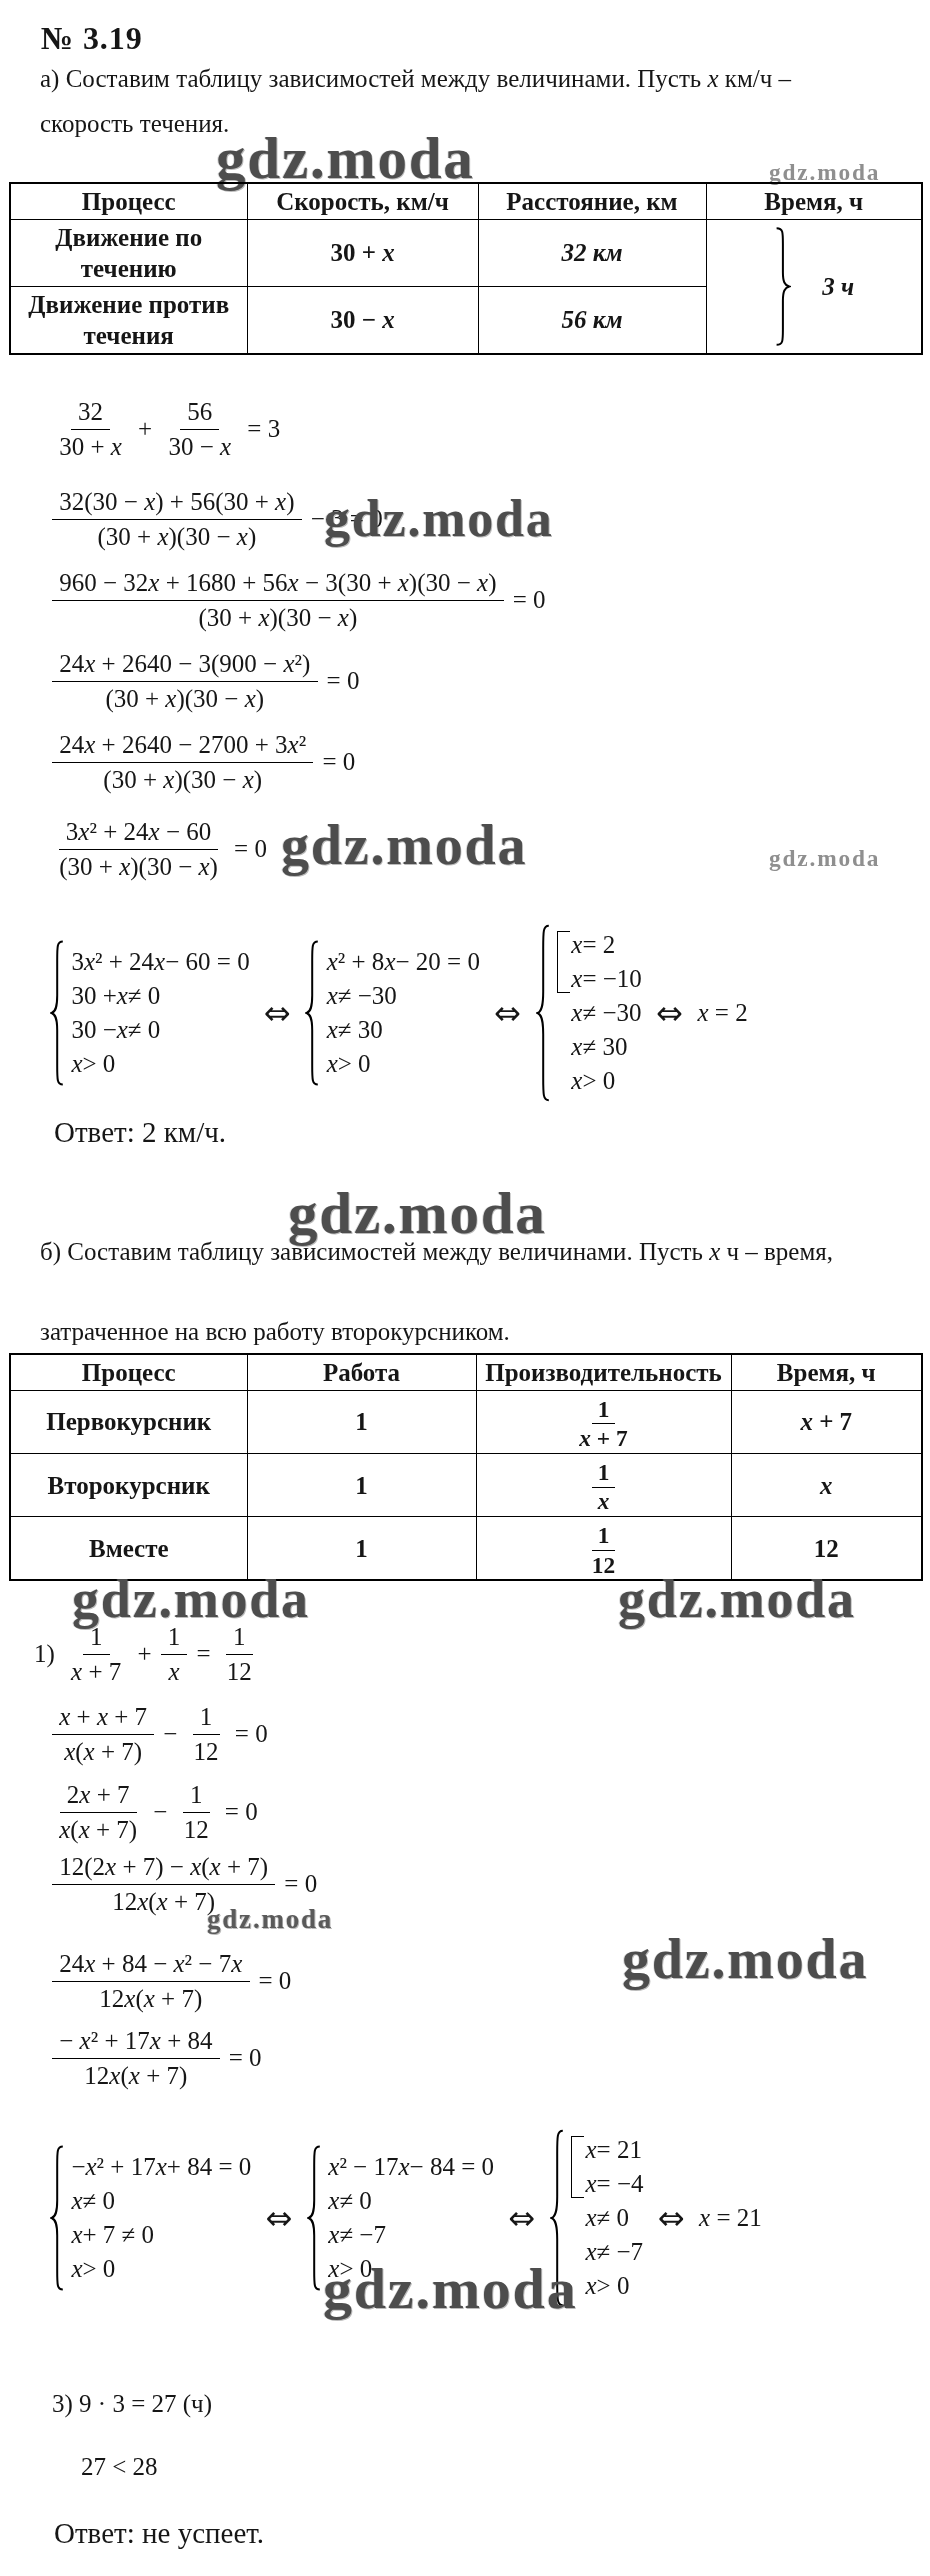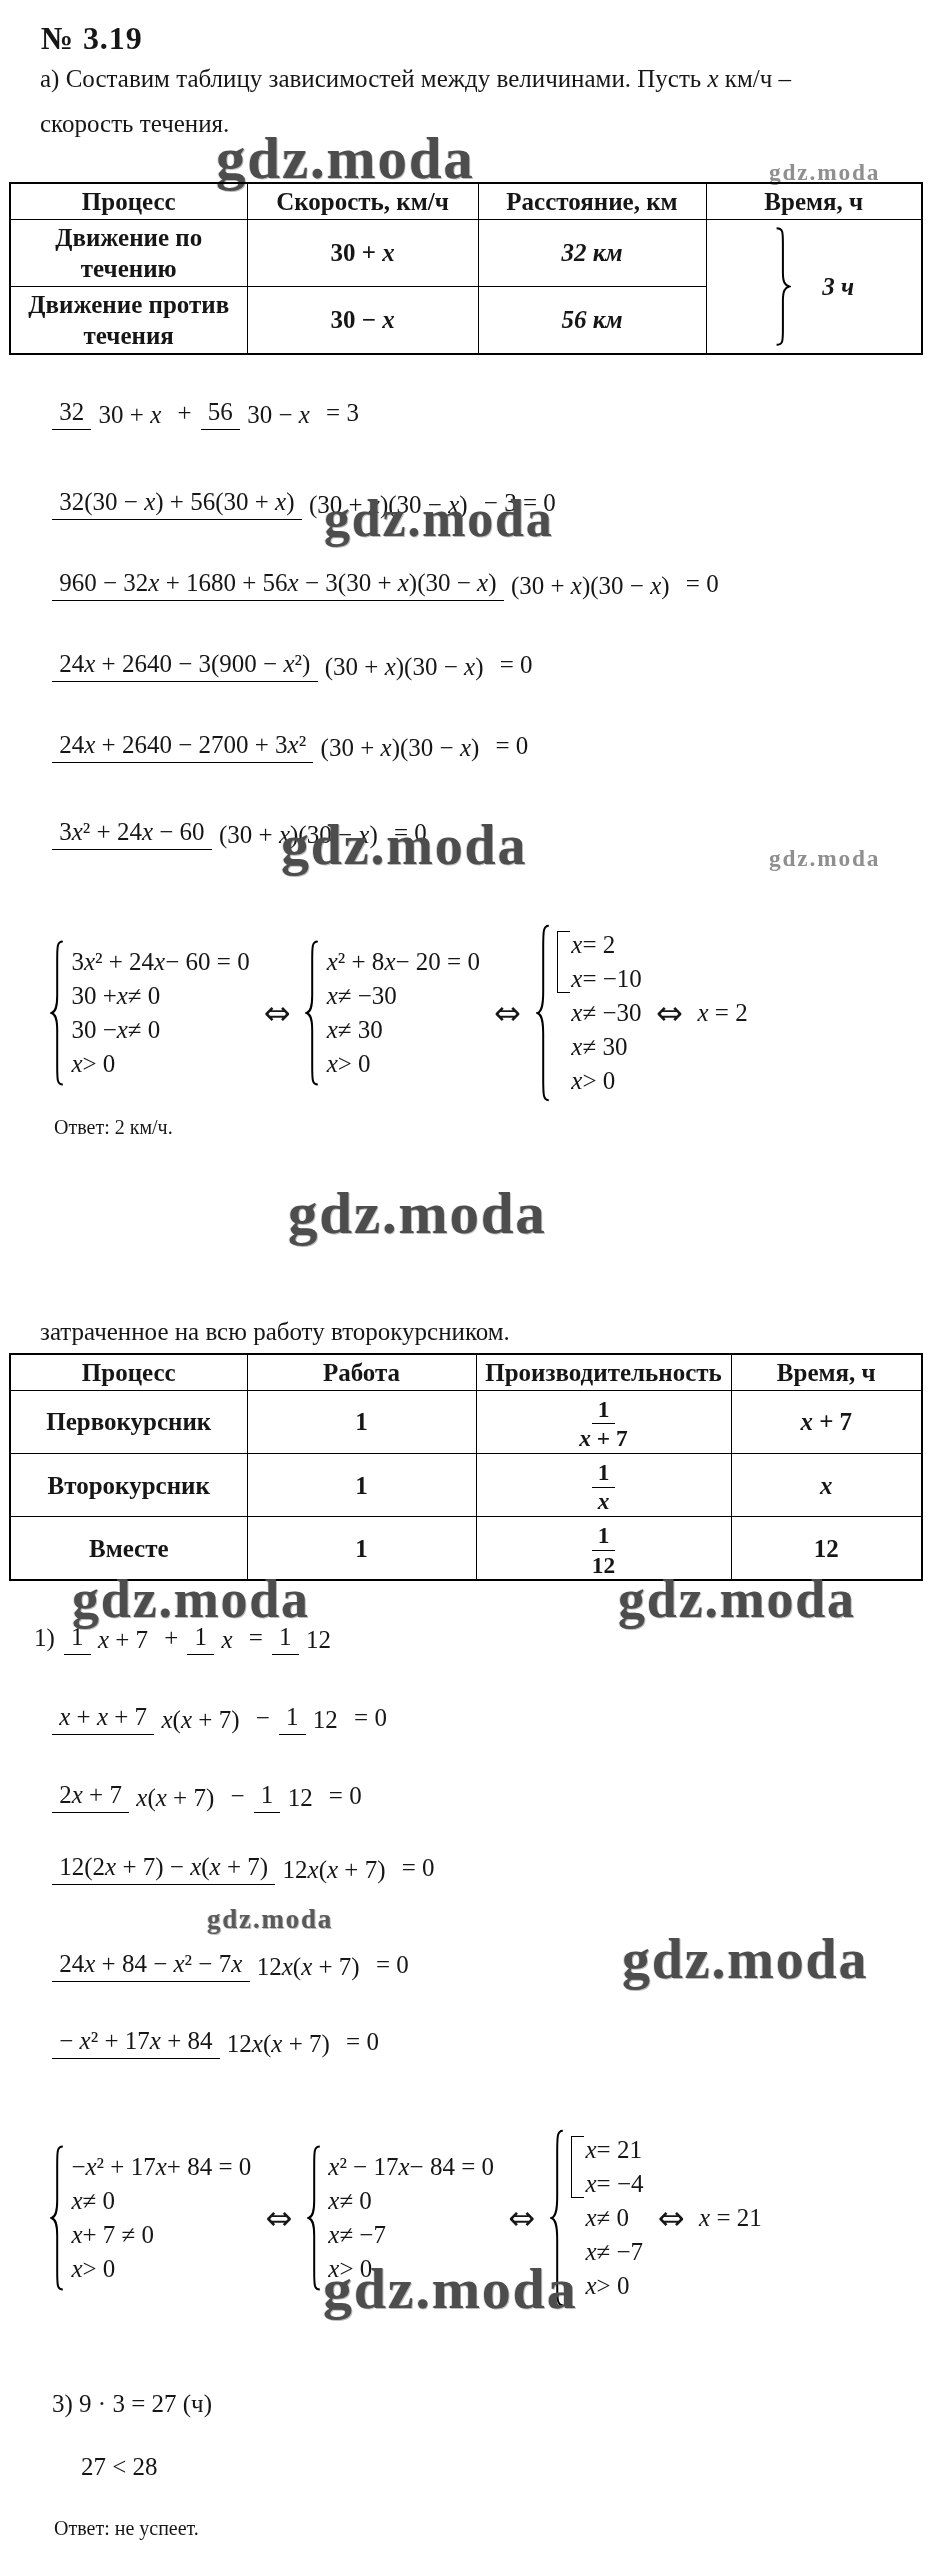--- a/index.html
+++ b/index.html
@@ -1,34 +1,34 @@
 <!DOCTYPE html>
 <html style="font-size:14.4px"><head>
 <meta charset="utf-8">
 <style>
   html,body{margin:0;padding:0;background:#ffffff;}
   .page{position:relative;width:930px;height:2576px;background:#fff;overflow:hidden;
         font-family:"Liberation Serif","DejaVu Serif",serif;color:#161616;}
   .abs{position:absolute;}
   .title{font-size:32px;font-weight:bold;letter-spacing:0.9px;}
   .para{font-size:25px;white-space:nowrap;}
-  .ans{font-size:20px;white-space:nowrap;}
+  .ans{font-size:29px;white-space:nowrap;}
   
   .wm{position:absolute;font-family:"Liberation Serif",serif;font-weight:bold;color:#4d4d4d;
       letter-spacing:1.8px;white-space:nowrap;text-shadow:0.9px 0.9px 0 rgba(60,60,60,.35), -0.9px 0 0 rgba(120,120,120,.25);}
   .wm.faint{color:#8f8f8f;text-shadow:none;font-weight:bold;}
   .wm.mid{color:#5a5a5a;}
   
   table.grid{border-collapse:collapse;table-layout:fixed;width:912px;}
   table.grid td,table.grid th{border:1.8px solid #000;text-align:center;vertical-align:middle;
       font-size:25px;font-weight:bold;padding:1.8px 5.4px;line-height:1.25;}
   table.grid{border:2.7px solid #000;}
   .ital{font-style:italic;}
   
-  .frac{display:inline-flex;flex-direction:row;align-items:center;vertical-align:middle;}
+  .frac{display:inline-flex;flex-direction:column;align-items:center;vertical-align:middle;}
   .frac .num{display:block;padding:0 7.2px 2.7px;border-bottom:1.8px solid #000;line-height:29px;white-space:nowrap;}
   .frac .den{display:block;padding:2.7px 7.2px 0;line-height:29px;white-space:nowrap;}
   .eq{position:absolute;display:flex;align-items:center;gap:9px;font-size:25px;}
   .eq .op,.eq .tail,.eq .lbl{white-space:nowrap;}
   .fracsm{display:inline-flex;flex-direction:column;align-items:center;font-size:23.4px;}
   .fracsm .num{display:block;padding:0 5.4px 1.8px;border-bottom:1.8px solid #000;line-height:25px;}
   .fracsm .den{display:block;padding:1.8px 5.4px 0;line-height:25px;}
   
   .sys{position:absolute;display:flex;align-items:center;font-size:25px;}
   .sgroup{display:flex;align-items:center;}
@@ -191,20 +191,21 @@
       </div>
     </div>
     <span class="iff">⇔</span>
     <span class="sresult"><i>x</i> = 2</span>
   </div>
 
   <div class="abs ans" style="left:54px;top:1116px;">Ответ: 2 км/ч.</div>
 
   <div class="wm" style="left:288px;top:1179px;font-size:59px;">gdz.moda</div>
 
+  <div class="abs para" style="left:40px;top:1238px;">б) Составим таблицу зависимостей между величинами. Пусть <i>x</i> ч – время,</div>
   <div class="abs para" style="left:40px;top:1318px;">затраченное на всю работу второкурсником.</div>
 
   <div class="abs" style="left:9px;top:1353px;">
     <table class="grid">
       <colgroup>
           <col style="width:237px">
           <col style="width:229px">
           <col style="width:255px">
           <col style="width:191px">
         </colgroup>

